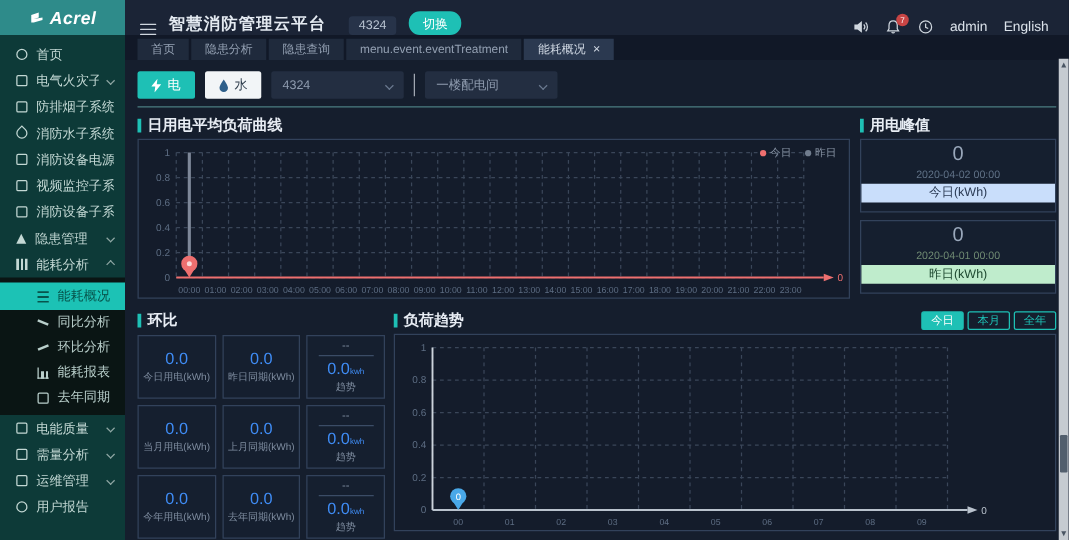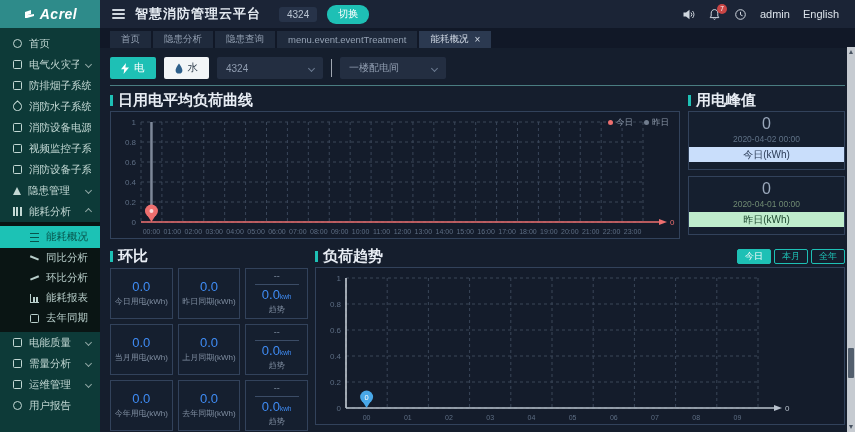--- a/index.html
+++ b/index.html
@@ -29,21 +29,21 @@
             border-bottom:8px solid currentColor; }
   .ic.bars  { background:linear-gradient(to right,currentColor 0 2px,transparent 2px 3.5px,currentColor 3.5px 5.5px,transparent 5.5px 7px,currentColor 7px 9px); }
   .ic.lines { background:repeating-linear-gradient(to bottom,currentColor 0 1.3px,transparent 1.3px 4px); }
   .ic.diagdown { height:1.5px; background:currentColor; transform:rotate(22deg); }
   .ic.diagup   { height:1.5px; background:currentColor; transform:rotate(-22deg); }
   .ic.chart { border-left:1px solid currentColor; border-bottom:1px solid currentColor;
               background:linear-gradient(to right,transparent 0 2px,currentColor 2px 4px,transparent 4px 5.5px,currentColor 5.5px 7.5px,transparent 7.5px); background-size:9px 6px; background-position:0 3px; background-repeat:no-repeat;}
 
   
   .main { flex:1; display:flex; flex-direction:column; position:relative; min-width:0; }
-  .header { height:28px; background:#1b2436; display:flex; align-items:center; padding:0 16px 0 12px; gap:10px;
+  .header { height:28px; background:#1b2436; display:flex; align-items:flex-end; padding:0 16px 0 12px; gap:10px;
             color:#e4eaf1; flex:none; }
   .burger { width:13px; display:flex; flex-direction:column; gap:2.5px; cursor:pointer; }
   .burger i { height:1.5px; background:#cfd6de; border-radius:1px; }
   .app-title { font-size:13px; font-weight:bold; letter-spacing:1px; }
   .badge4324 { font-size:10px; color:#b9c4d2; background:#273349; padding:2px 8px; border-radius:3px; margin-left:8px; }
   .switch-pill { font-size:10px; color:#fff; background:#1ec0b5; padding:2.5px 11px; border-radius:9px; cursor:pointer; border:none;}
   .header-right { margin-left:auto; display:flex; align-items:center; gap:13px; font-size:11px; color:#dbe2ea; }
   .hicon { width:13px; height:13px; color:#cfd6de; position:relative; cursor:pointer; }
   .bell-badge { position:absolute; top:-4px; right:-6px; background:#c94545; color:#fff; width:10px; height:10px;
                 border-radius:50%; font-size:6.5px; display:flex; align-items:center; justify-content:center; }
@@ -59,21 +59,21 @@
   .btn-elec, .btn-water { display:flex; gap:5px; align-items:center; font-size:10.5px; padding:0 11px; height:22px;
                           border-radius:2px; border:none; cursor:pointer; }
   .btn-elec { background:#1ec0b5; color:#fff; }
   .btn-water { background:#f2f5f7; color:#2e3d4c; }
   .fsel { width:106px; height:22px; background:#232e41; color:#909db0; font-size:10px; display:flex; align-items:center;
           justify-content:space-between; padding:0 9px; border-radius:2px; cursor:pointer; }
   .fsel .chev { border-color:#6b7a90; margin-left:6px; }
   .vsep { width:1px; height:18px; background:#cfd6dd; opacity:.75; }
   .hdivider { height:1px; background:rgba(118,204,199,.55); margin:5px 0 6px 0; }
 
-  .sec-title { display:flex; align-items:center; gap:5px; color:#e8edf4; font-size:15px; font-weight:bold; height:16px; }
+  .sec-title { display:flex; align-items:center; gap:5px; color:#e8edf4; font-size:12px; font-weight:bold; height:16px; }
   .sec-title .bar { width:3px; height:11px; background:#1ec0b5; flex:none; }
 
   .top-grid { display:flex; gap:8px; }
   .tg-left { width:570px; flex:none; }
   .tg-right { flex:1; min-width:0; }
   .panel { border:1px solid #32425b; background:#141c2b; position:relative; }
   .chart1-panel { height:128px; margin-top:3px; }
   .legend { position:absolute; top:5px; right:10px; display:flex; gap:11px; font-size:8.5px; color:#8b97a8; z-index:2; }
   .legend .dot { width:5px; height:5px; border-radius:50%; display:inline-block; margin-right:3px; }
   .chartbox { position:absolute; inset:0; }

